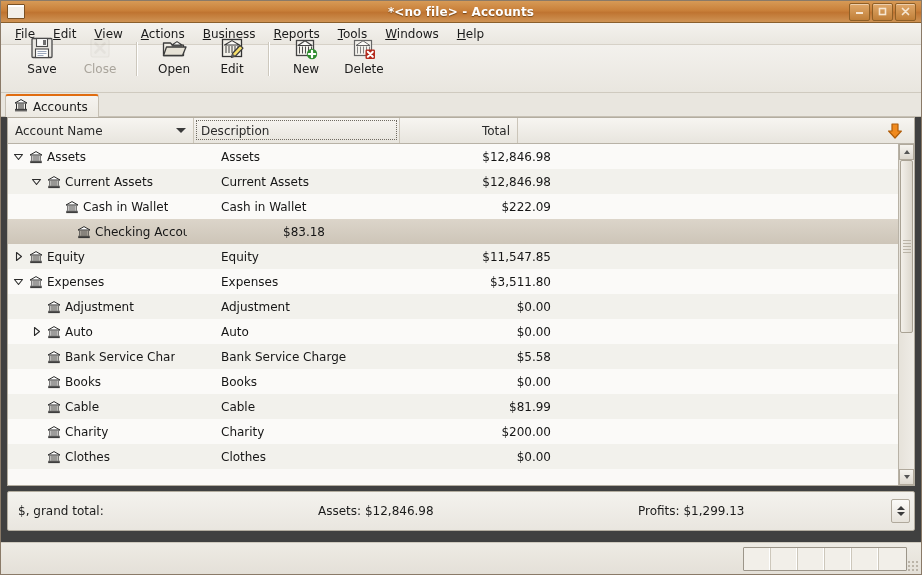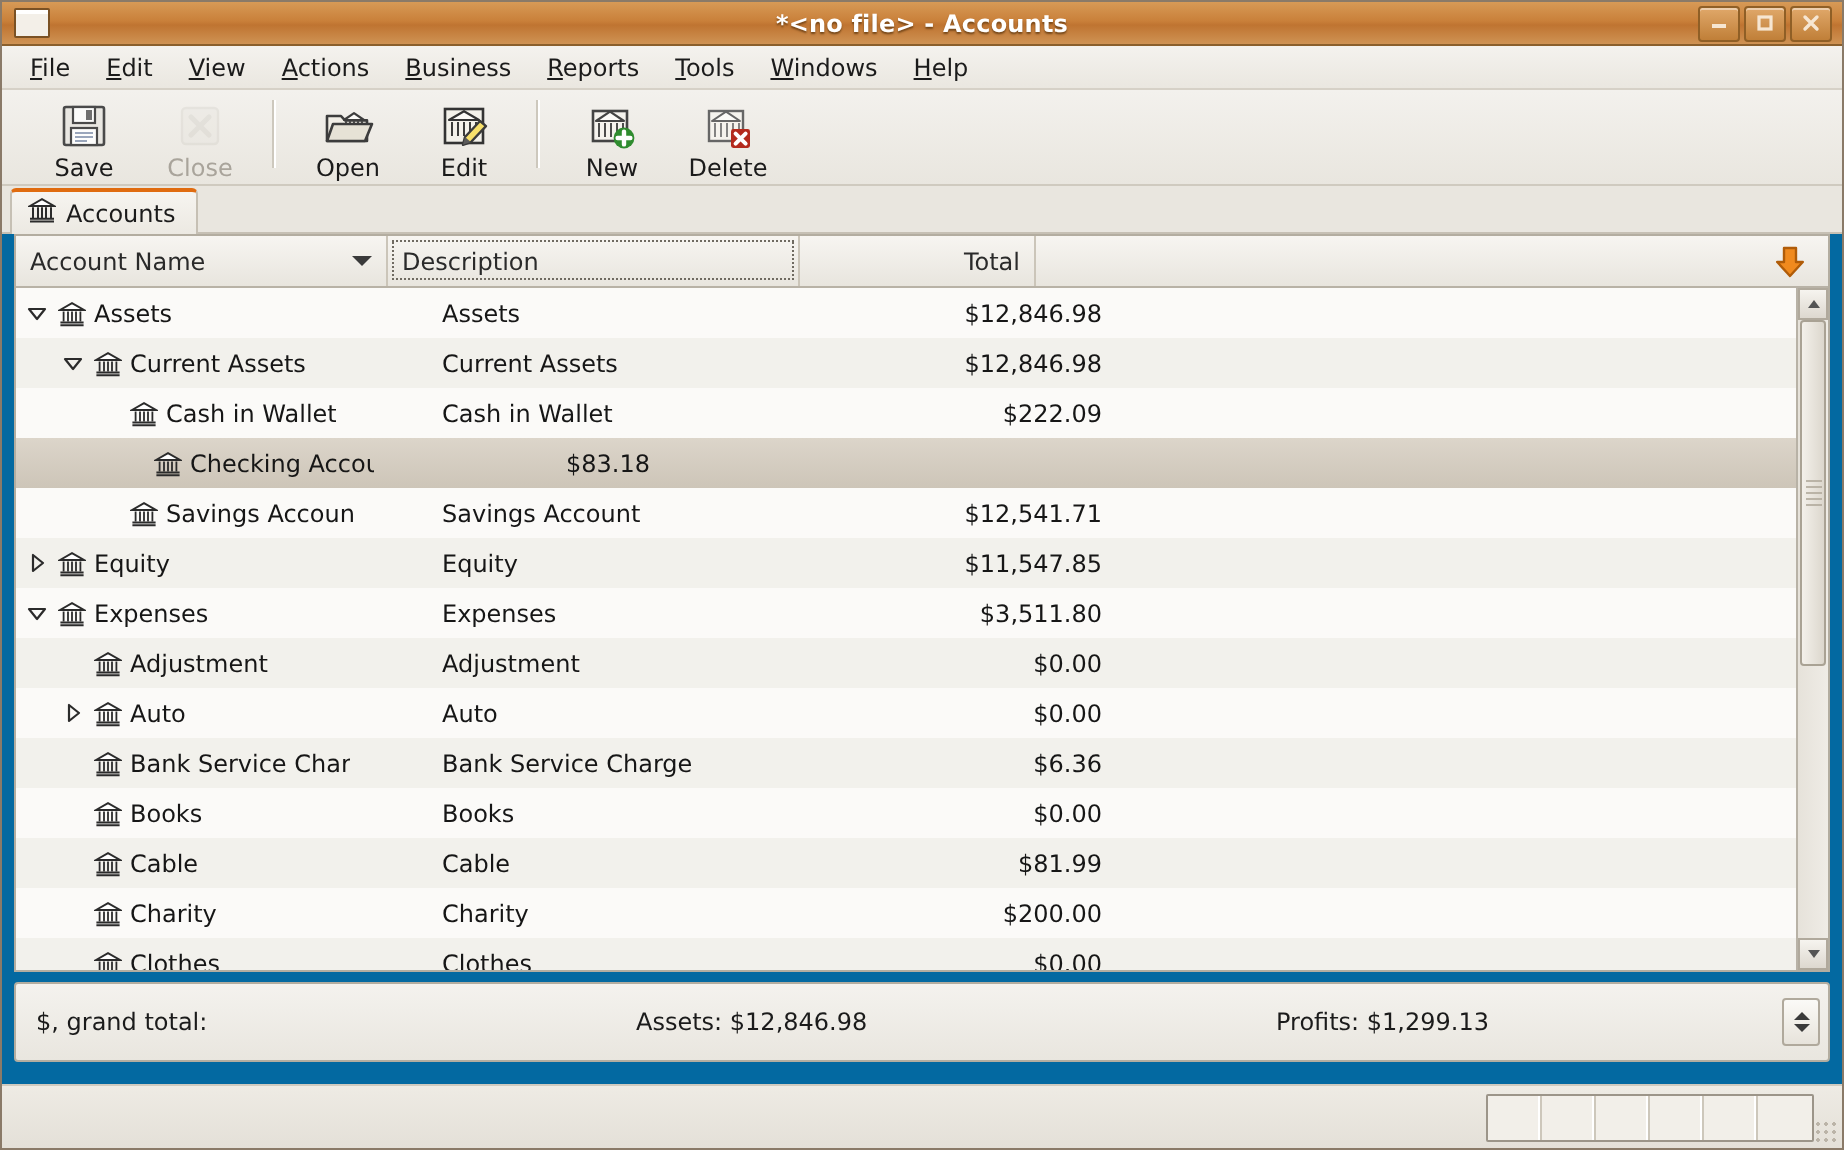--- a/index.html
+++ b/index.html
@@ -11,21 +11,21 @@
     font-family: "DejaVu Sans", "Liberation Sans", sans-serif;
     font-size: 12px;
     color: #1b1b1b;
     -webkit-font-smoothing: antialiased;
   }
   #app {
     position: relative;
     width: 922px;
     height: 575px;
     overflow: hidden;
-    background: #0369a1;
+    background: #404040;
     border: 1px solid #8a7a68;
     box-sizing: border-box;
   }
 
   
   .titlebar {
     position: relative;
     height: 22px;
     background: linear-gradient(to bottom, #d79a56 0%, #c9803a 45%, #bf7431 55%, #cf9354 100%);
     border-bottom: 1px solid #8a5f2c;
@@ -91,21 +91,21 @@
     cursor: default;
   }
   .menu-item u { text-decoration: underline; }
 
   
   .toolbar {
     height: 48px;
     background: linear-gradient(to bottom, #f3f1ed, #e9e6df);
     border-bottom: 1px solid #cfcabf;
     display: flex;
-    align-items: flex-start;
+    align-items: flex-end;
     padding: 3px 6px 16px 12px;
     box-sizing: border-box;
   }
   .tb-btn {
     width: 58px;
     display: flex;
     flex-direction: column;
     align-items: center;
     gap: 1px;
     padding-top: 2px;
@@ -588,34 +588,20 @@
               <span class="acct-icon"><svg width="14" height="14" viewBox="0 0 14 14">
                   <path d="M1 5 L7 1.6 L13 5 z" fill="#fff" stroke="#2b2b2b" stroke-width="1"></path>
                   <path d="M2.8 5.7v5.1M5 5.7v5.1M7 5.7v5.1M9 5.7v5.1M11.2 5.7v5.1" stroke="#2b2b2b" stroke-width=".9"></path>
                   <path d="M1.2 11.3h11.6 M1.2 12.6h11.6" stroke="#2b2b2b" stroke-width="1"></path>
                 </svg></span>
               <span class="name-text">Checking Accou</span>
             </div>
             <div class="cell col-total">$83.18</div>
             <div class="cell col-rest"></div>
           </div>
-          <div class="row even">
-            <div class="cell col-name" style="padding-left: 40px;">
-              <span class="expander"></span>
-              <span class="acct-icon"><svg width="14" height="14" viewBox="0 0 14 14">
-                  <path d="M1 5 L7 1.6 L13 5 z" fill="#fff" stroke="#2b2b2b" stroke-width="1"></path>
-                  <path d="M2.8 5.7v5.1M5 5.7v5.1M7 5.7v5.1M9 5.7v5.1M11.2 5.7v5.1" stroke="#2b2b2b" stroke-width=".9"></path>
-                  <path d="M1.2 11.3h11.6 M1.2 12.6h11.6" stroke="#2b2b2b" stroke-width="1"></path>
-                </svg></span>
-              <span class="name-text">Savings Accoun</span>
-            </div>
-            <div class="cell col-desc">Savings Account</div>
-            <div class="cell col-total">$12,541.71</div>
-            <div class="cell col-rest"></div>
-          </div>
           <div class="row alt">
             <div class="cell col-name" style="padding-left: 4px;">
               <span class="expander">
                 <svg width="11" height="11" viewBox="0 0 11 11">
                   <path d="M3.5 1.5 L3.5 9.5 L8.5 5.5 z" fill="none" stroke="#2b2b2b" stroke-width="1.1" stroke-linejoin="round"></path>
                 </svg>
               </span>
               <span class="acct-icon"><svg width="14" height="14" viewBox="0 0 14 14">
                   <path d="M1 5 L7 1.6 L13 5 z" fill="#fff" stroke="#2b2b2b" stroke-width="1"></path>
                   <path d="M2.8 5.7v5.1M5 5.7v5.1M7 5.7v5.1M9 5.7v5.1M11.2 5.7v5.1" stroke="#2b2b2b" stroke-width=".9"></path>
@@ -681,21 +667,21 @@
             <div class="cell col-name" style="padding-left: 22px;">
               <span class="expander"></span>
               <span class="acct-icon"><svg width="14" height="14" viewBox="0 0 14 14">
                   <path d="M1 5 L7 1.6 L13 5 z" fill="#fff" stroke="#2b2b2b" stroke-width="1"></path>
                   <path d="M2.8 5.7v5.1M5 5.7v5.1M7 5.7v5.1M9 5.7v5.1M11.2 5.7v5.1" stroke="#2b2b2b" stroke-width=".9"></path>
                   <path d="M1.2 11.3h11.6 M1.2 12.6h11.6" stroke="#2b2b2b" stroke-width="1"></path>
                 </svg></span>
               <span class="name-text">Bank Service Char</span>
             </div>
             <div class="cell col-desc">Bank Service Charge</div>
-            <div class="cell col-total">$6.36</div>
+            <div class="cell col-total">$5.58</div>
             <div class="cell col-rest"></div>
           </div>
           <div class="row even">
             <div class="cell col-name" style="padding-left: 22px;">
               <span class="expander"></span>
               <span class="acct-icon"><svg width="14" height="14" viewBox="0 0 14 14">
                   <path d="M1 5 L7 1.6 L13 5 z" fill="#fff" stroke="#2b2b2b" stroke-width="1"></path>
                   <path d="M2.8 5.7v5.1M5 5.7v5.1M7 5.7v5.1M9 5.7v5.1M11.2 5.7v5.1" stroke="#2b2b2b" stroke-width=".9"></path>
                   <path d="M1.2 11.3h11.6 M1.2 12.6h11.6" stroke="#2b2b2b" stroke-width="1"></path>
                 </svg></span>

